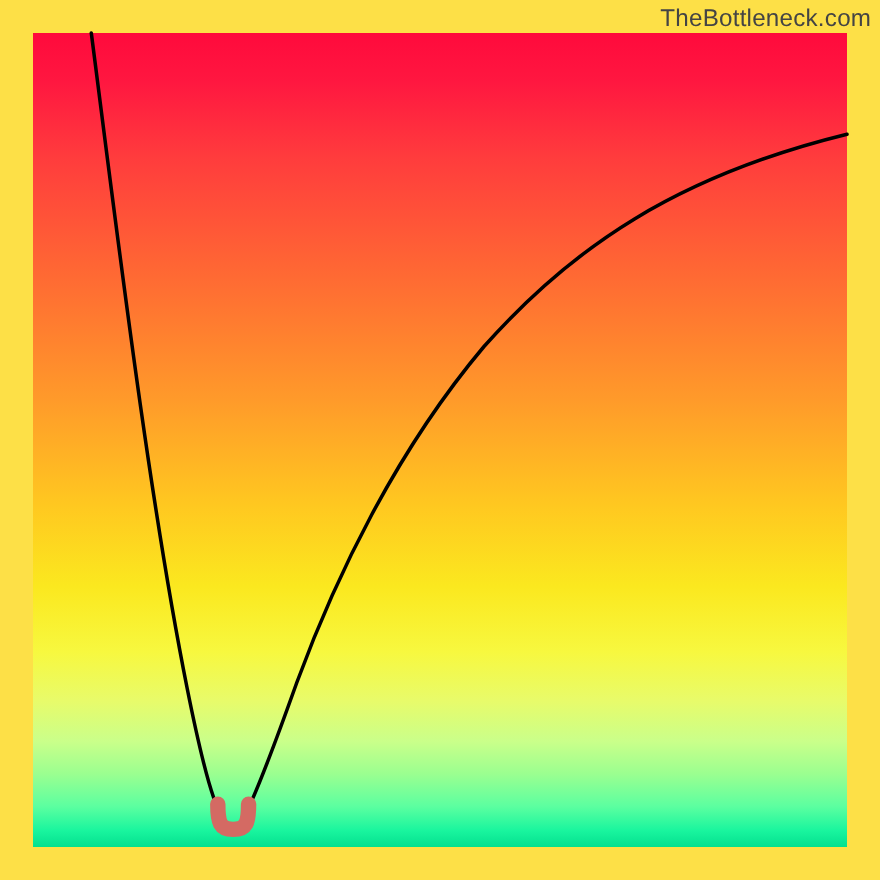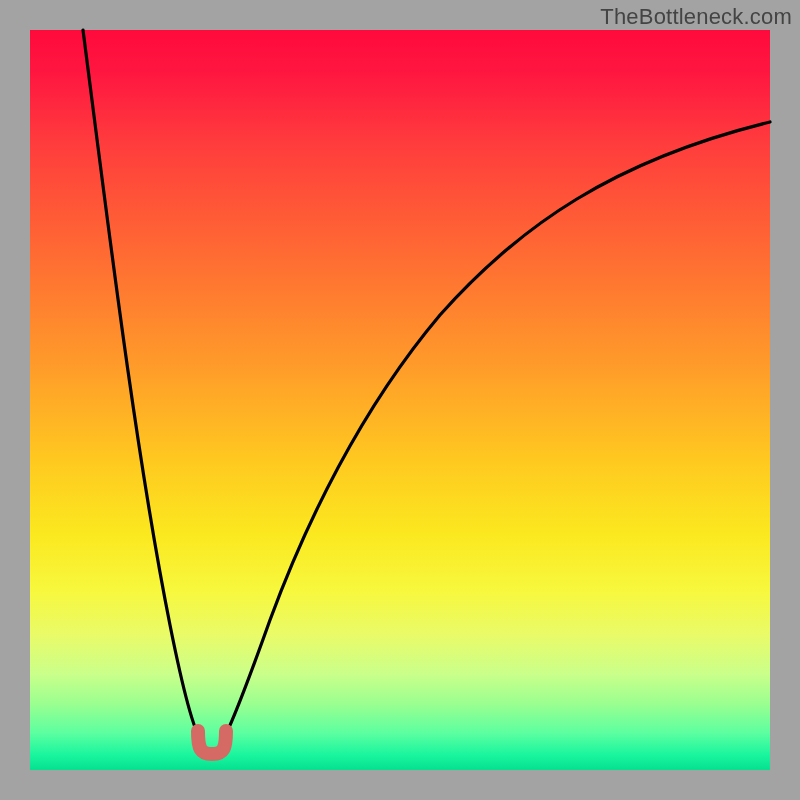--- a/index.html
+++ b/index.html
@@ -8,21 +8,21 @@
     width: 800px;
     height: 800px;
     background: #000;
     overflow: hidden;
     font-family: Arial, Helvetica, sans-serif;
   }
   .outer {
     position: relative;
     width: 800px;
     height: 800px;
-    background: #a3a3a3;
+    background: #fde047;
   }
   .plot {
     position: absolute;
     left: 30px;
     top: 30px;
     width: 740px;
     height: 740px;
     
     background: linear-gradient(to bottom,
       #ff0a3c 0%,

